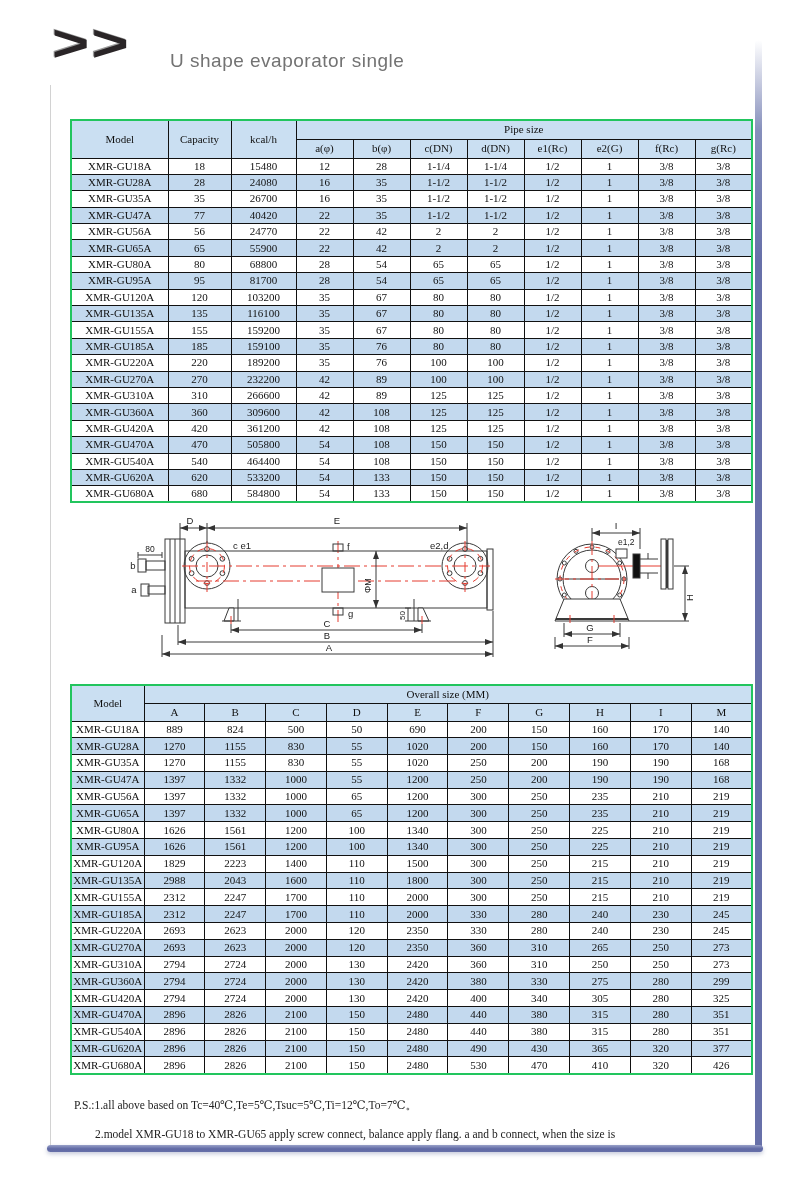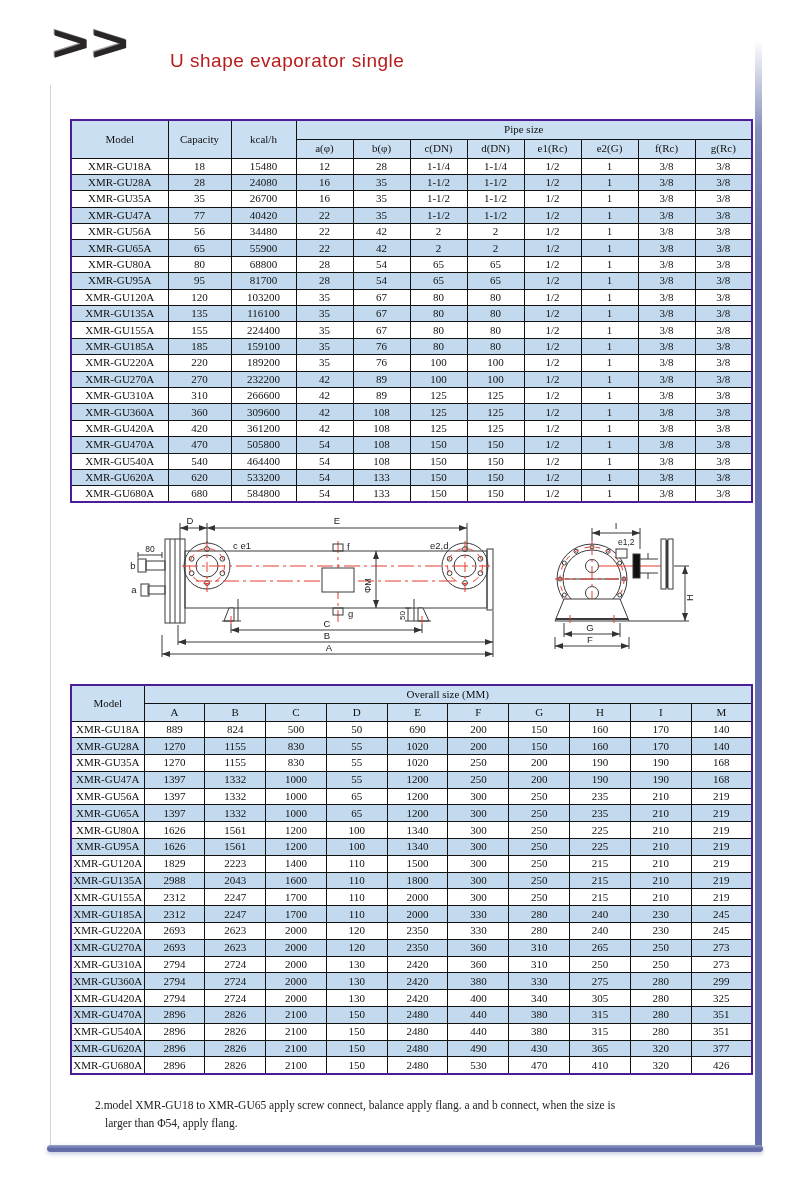--- a/index.html
+++ b/index.html
@@ -9,38 +9,38 @@
   .edge-right{position:absolute;left:755px;top:40px;width:7px;height:1112px;border-radius:4px;
     background:linear-gradient(to bottom, rgba(113,124,176,0) 0, rgba(113,124,176,.85) 90px, #6770a9 220px, #6770a9 100%);}
   .edge-bottom{position:absolute;left:47px;top:1145px;width:716px;height:7px;border-radius:4px;
     background:linear-gradient(to bottom,#98a0c8,#5f69a4 55%,#6770a9);box-shadow:0 2px 4px rgba(90,100,150,.35);}
   .edge-left{position:absolute;left:50px;top:85px;width:1px;height:1060px;background:#d2d2d2;}
 
   .logo{position:absolute;left:52px;top:18px;font-family:"Liberation Sans","DejaVu Sans",sans-serif;
         font-weight:700;font-size:58px;letter-spacing:2px;color:#2a2527;line-height:1;
         transform:scale(1.1,.88);transform-origin:left top;text-shadow:-1px -1px 0 #9a9a9a;}
   .title{position:absolute;left:170px;top:50px;font-family:"Liberation Sans","DejaVu Sans",sans-serif;
-         font-size:19px;color:#b91c1c;letter-spacing:.5px;}
+         font-size:19px;color:#737373;letter-spacing:.5px;}
 
   table.spec{position:absolute;left:70px;border-collapse:collapse;table-layout:fixed;
-             font-size:11px;line-height:1;text-align:center;border:2px solid #4c1d95;}
+             font-size:11px;line-height:1;text-align:center;border:2px solid #22c55e;}
   table.spec th,table.spec td{border:1px solid #111;padding:0;font-weight:normal;overflow:hidden;white-space:nowrap;}
   #pipe-table{top:119px;width:681px;}
   #pipe-table thead tr{height:19px;}
   #pipe-table tbody tr{height:16.4px;}
   #overall-table{top:684px;width:681px;}
   #overall-table thead tr{height:18px;}
   #overall-table tbody tr{height:16.8px;}
   table.spec thead th{background:#cadff2;}
   table.spec tbody tr:nth-child(even) td{background:#c3d9ee;}
 
   .diagram{position:absolute;left:100px;top:503px;}
   .notes{position:absolute;left:74px;top:1096px;width:660px;font-size:11.5px;line-height:18px;color:#222;}
   .notes p{margin:0;}
-  .notes .n2{padding-left:21px;}
+  .notes .n2{padding-left:21px;margin-top:11px;}
   .notes .n3{padding-left:31px;}
 </style>
 </head>
 <body>
 
 <div class="sheet">
   <div class="edge-right"></div>
   <div class="edge-bottom"></div>
   <div class="edge-left"></div>
 
@@ -128,21 +128,21 @@
           <td>1-1/2</td>
           <td>1-1/2</td>
           <td>1/2</td>
           <td>1</td>
           <td>3/8</td>
           <td>3/8</td>
         </tr>
         <tr>
           <td>XMR-GU56A</td>
           <td>56</td>
-          <td>34480</td>
+          <td>24770</td>
           <td>22</td>
           <td>42</td>
           <td>2</td>
           <td>2</td>
           <td>1/2</td>
           <td>1</td>
           <td>3/8</td>
           <td>3/8</td>
         </tr>
         <tr>
@@ -206,21 +206,21 @@
           <td>80</td>
           <td>80</td>
           <td>1/2</td>
           <td>1</td>
           <td>3/8</td>
           <td>3/8</td>
         </tr>
         <tr>
           <td>XMR-GU155A</td>
           <td>155</td>
-          <td>224400</td>
+          <td>159200</td>
           <td>35</td>
           <td>67</td>
           <td>80</td>
           <td>80</td>
           <td>1/2</td>
           <td>1</td>
           <td>3/8</td>
           <td>3/8</td>
         </tr>
         <tr>
@@ -838,16 +838,16 @@
           <td>530</td>
           <td>470</td>
           <td>410</td>
           <td>320</td>
           <td>426</td>
         </tr>
       </tbody>
   </table>
 
   <div class="notes">
+    <p class="n1">P.S.:1.all above based on Tc=40℃,Te=5℃,Tsuc=5℃,Ti=12℃,To=7℃。</p>
     <p class="n2">2.model XMR-GU18 to XMR-GU65 apply screw connect, balance apply flang. a and b connect, when the size is</p>
-    <p class="n3">larger than Φ54, apply flang.</p>
   </div>
 </div>
 
 </body></html>

